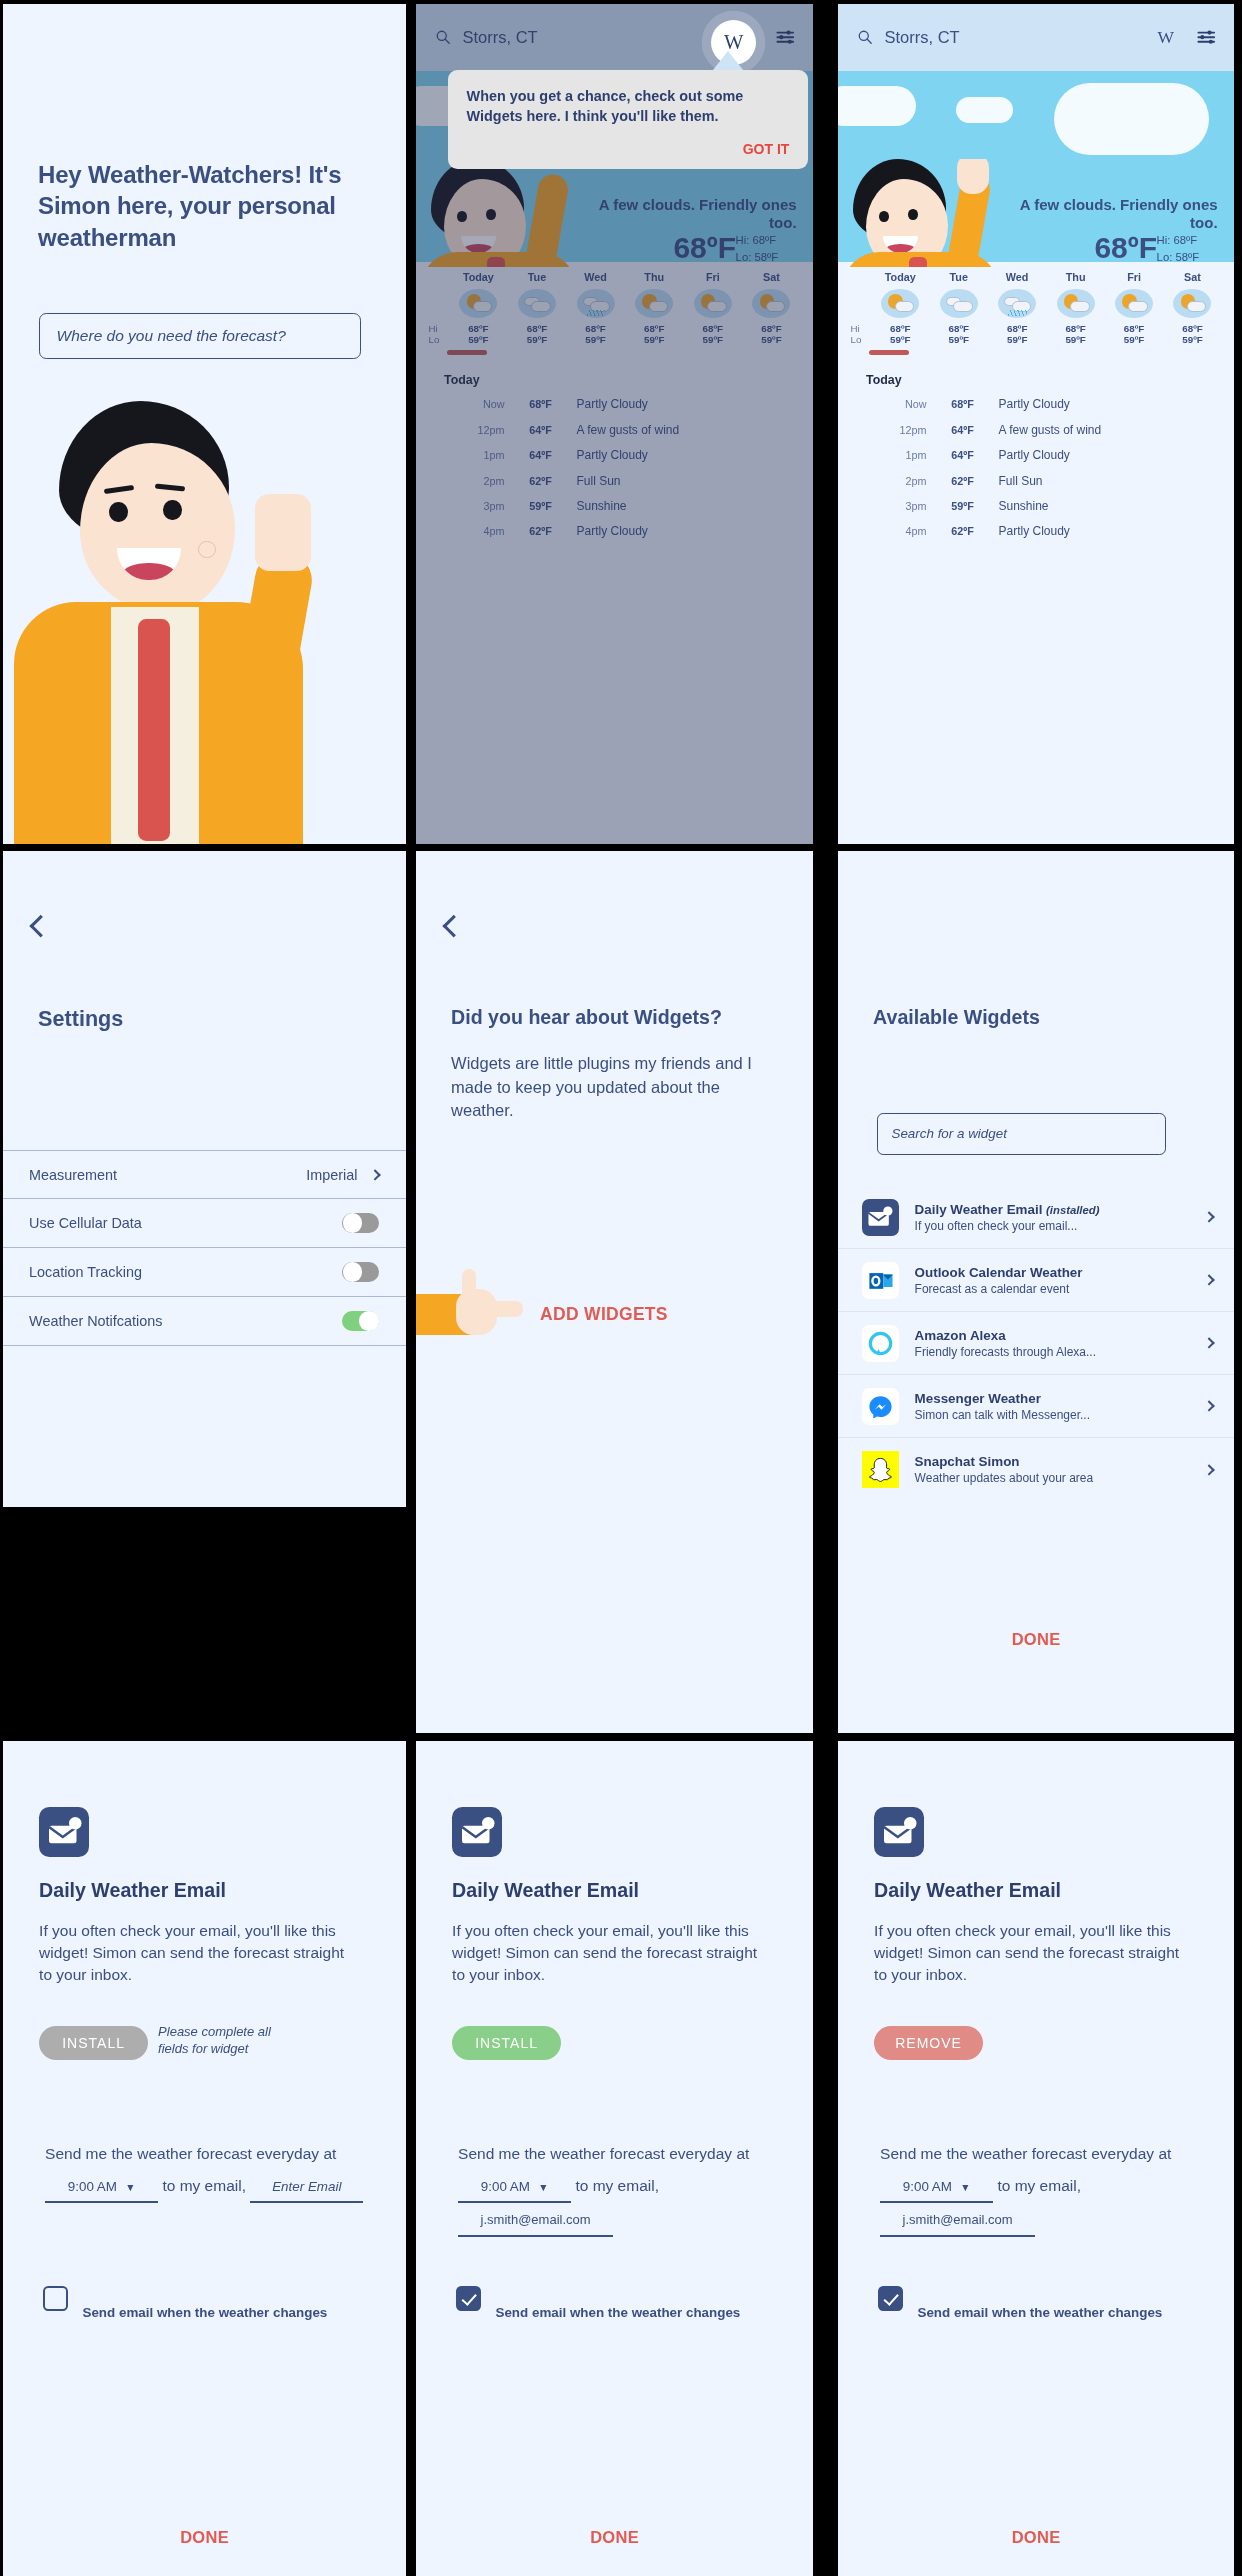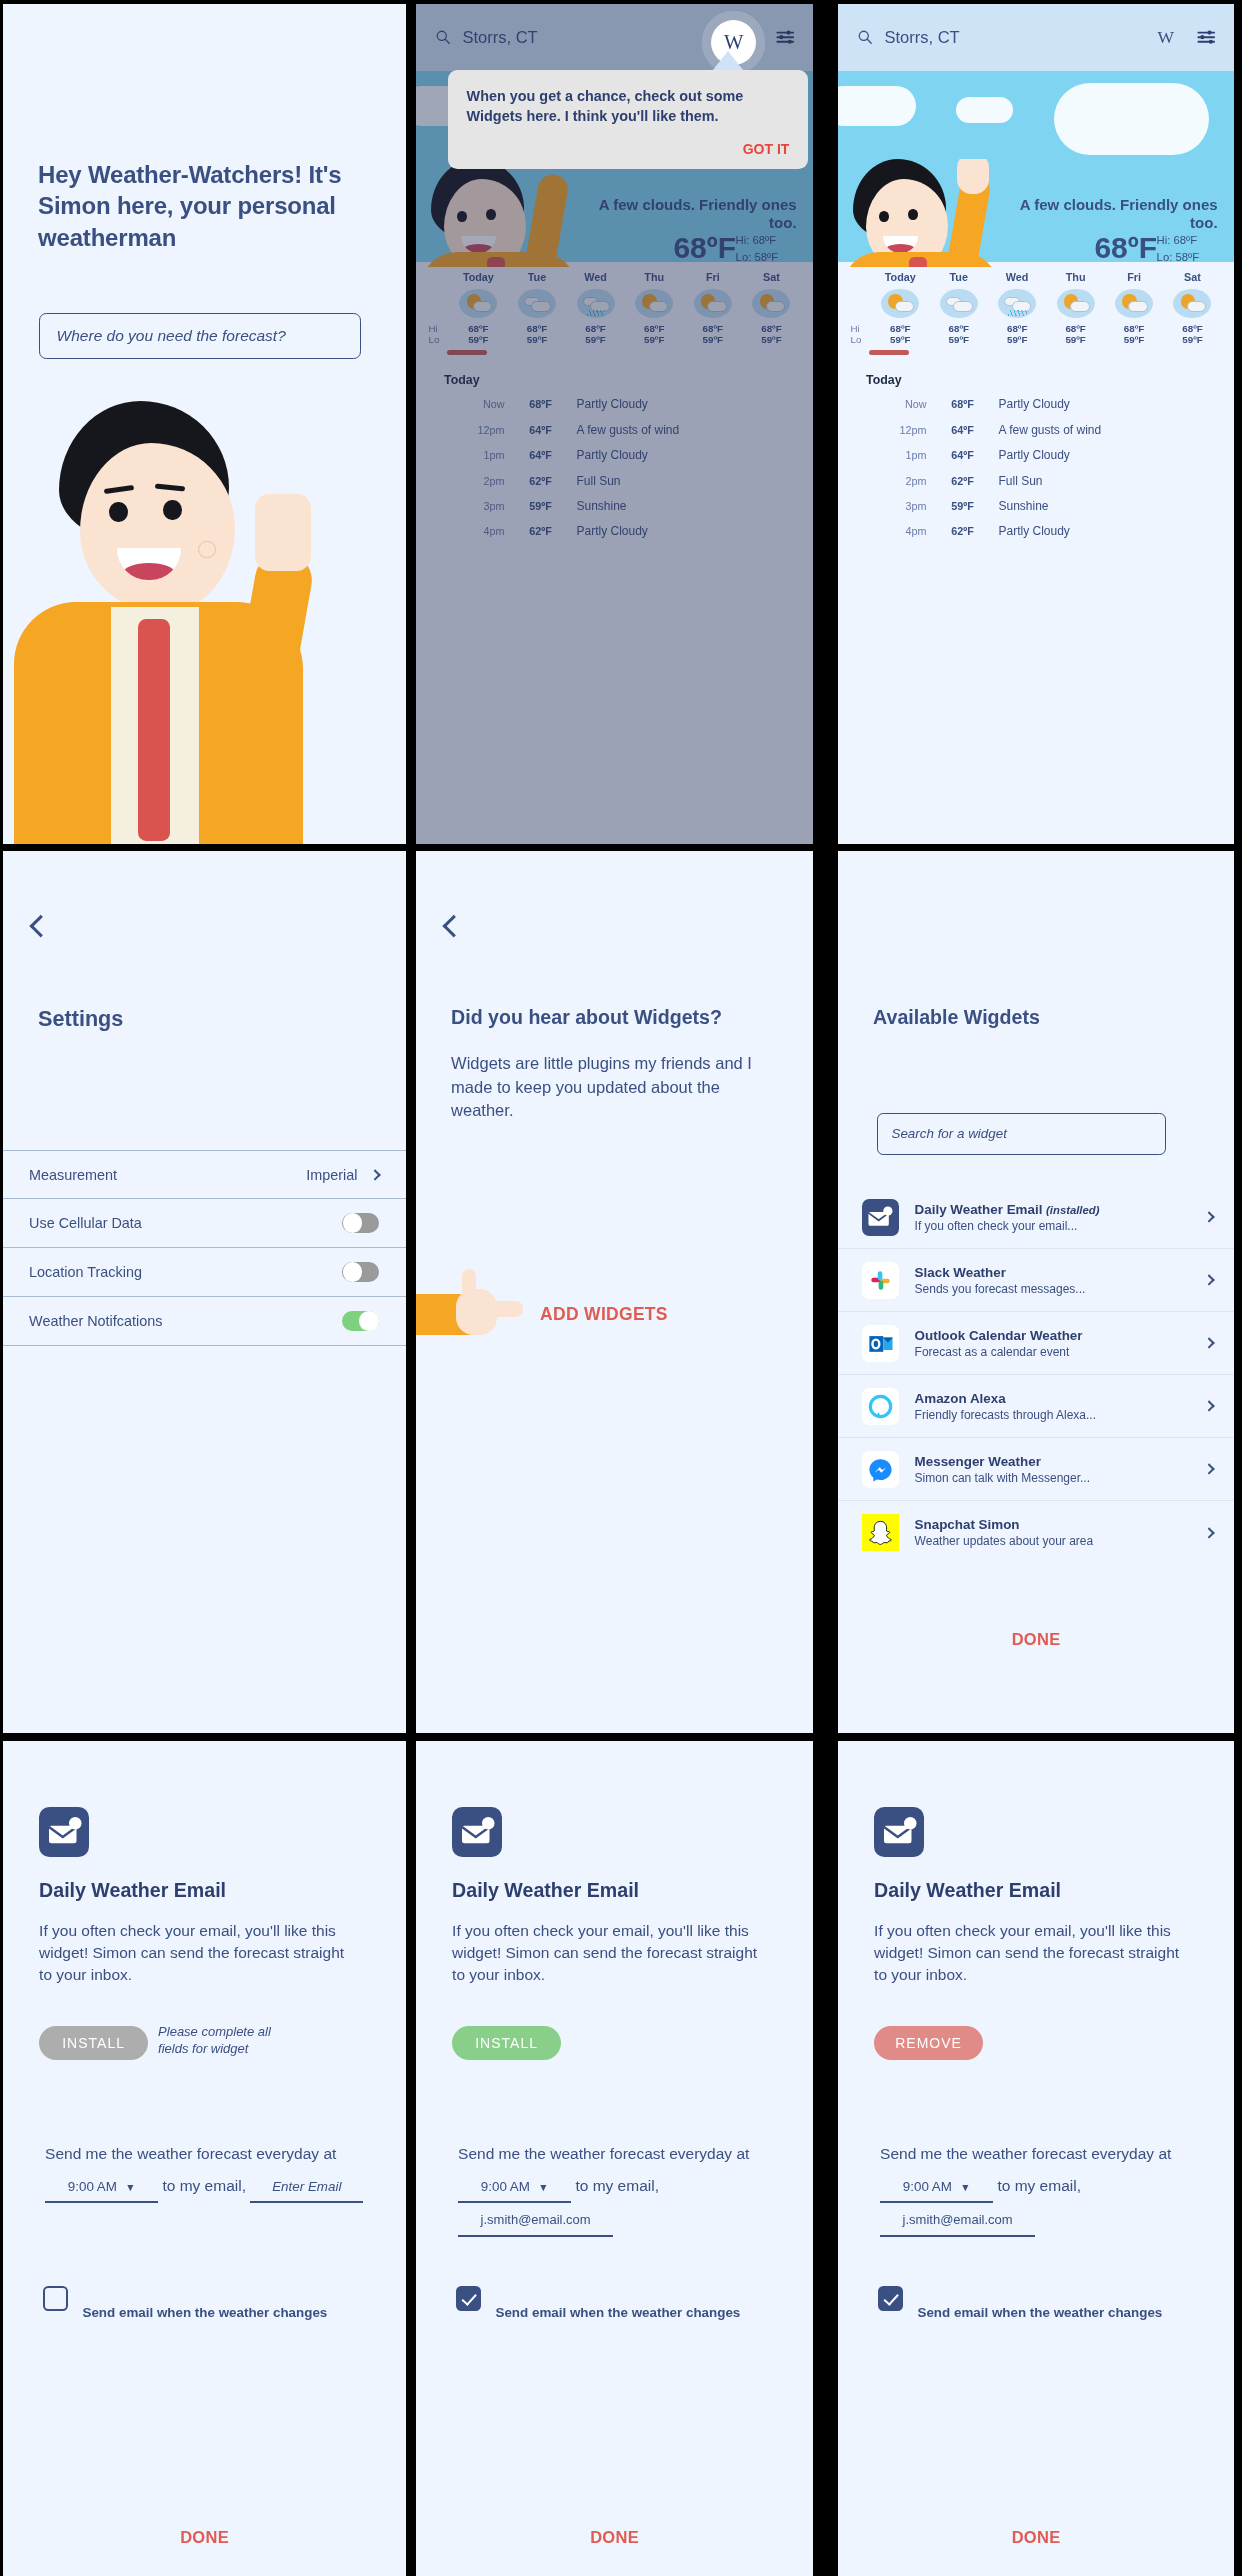--- a/index.html
+++ b/index.html
@@ -584,21 +584,21 @@
               <span class="hr-time">4pm</span>
               <span class="hr-temp">62ºF</span>
               <span class="hr-desc">Partly Cloudy</span>
             </div>
         </div>
       </div>
     </div>
   </div>
 
   <div class="cell">
-    <div class="panel" style="left:3.1px;top:5.2px;width:403px;height:882px;">
+    <div class="panel" style="left:3.1px;top:5.2px;width:403px;height:656px;">
       <div class="back-chev"></div>
       <div class="page-title">Settings</div>
       <div class="set-list">
         <div class="set-row">
           <span class="set-label">Measurement</span>
           <span class="set-value">Imperial</span>
           <span class="chev-r"></span>
         </div>
         <div class="set-row">
           <span class="set-label">Use Cellular Data</span>
@@ -651,35 +651,20 @@
                 <circle cx="28" cy="13" r="5" fill="#fff"></circle>
               </svg>
           </span>
           <span class="wtxt">
             <span class="wname"><span>Daily Weather Email</span> <em>(installed)</em></span>
             <div class="wdesc">If you often check your email...</div>
           </span>
           <span class="chev-r"></span>
         </div>
 
-        <div class="wrow">
-          <span class="wicon" style="background:#fff;">
-            <svg width="37" height="37" viewBox="0 0 40 40">
-              <rect x="10" y="17" width="10" height="5" rx="2.5" fill="#e01e5a"></rect>
-                <rect x="17" y="10" width="5" height="10" rx="2.5" fill="#36c5f0"></rect>
-              <rect x="20" y="18" width="10" height="5" rx="2.5" fill="#ecb22e"></rect>
-                <rect x="18" y="20" width="5" height="10" rx="2.5" fill="#2eb67d"></rect>
-            </svg>
-          </span>
-          <span class="wtxt">
-            <span class="wname">Slack Weather</span>
-            <div class="wdesc">Sends you forecast messages...</div>
-          </span>
-          <span class="chev-r"></span>
-        </div>
 
         <div class="wrow">
           <span class="wicon" style="background:#fff;">
             <svg width="37" height="37" viewBox="0 0 40 40">
               <rect x="8" y="12" width="15" height="17" fill="#0364b8"></rect>
                 <ellipse cx="15" cy="20.5" rx="5" ry="6" fill="#fff"></ellipse>
                 <ellipse cx="15" cy="20.5" rx="2.4" ry="3.4" fill="#0364b8"></ellipse>
               <rect x="23" y="13" width="10" height="14" fill="#28a8ea"></rect>
                 <path d="M23 14l5 5 5-5z" fill="#0a5ea6"></path>
             </svg>

